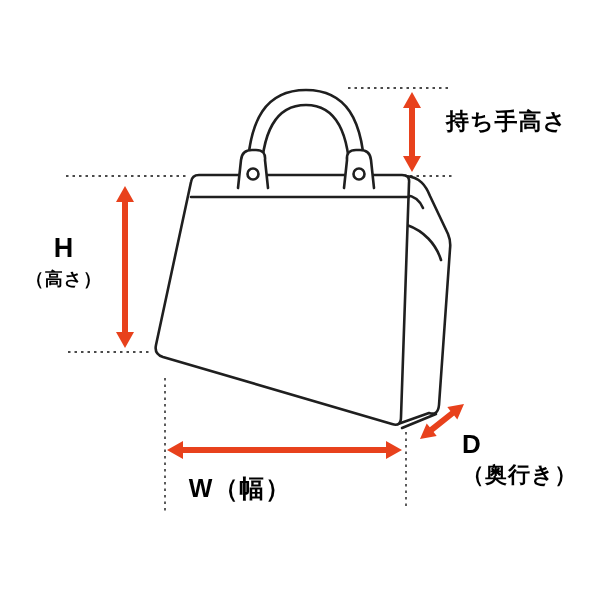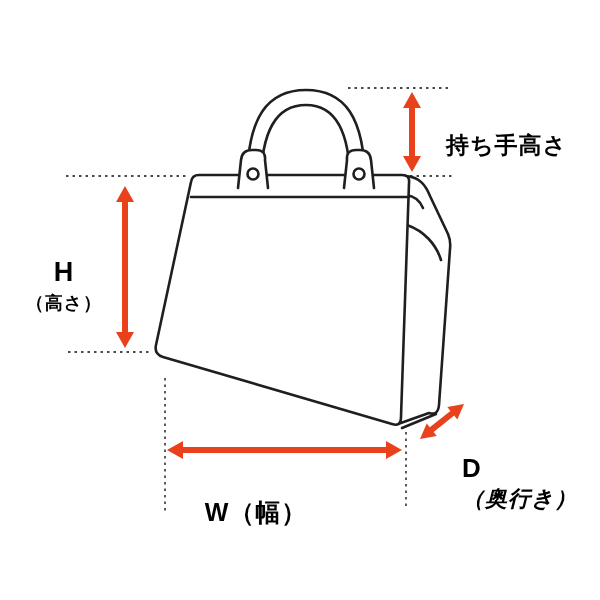--- a/index.html
+++ b/index.html
@@ -19,21 +19,20 @@
     position: absolute;
     left: 0;
     top: 0;
   }
   .label {
     position: absolute;
     color: #000000;
     font-weight: 600;
     letter-spacing: 1px;
     white-space: nowrap;
-    margin-top: 24px;
   }
   .label-handle-height {
     left: 446px;
     top: 106px;
     font-size: 23px;
   }
   .label-height {
     left: 12px;
     top: 232px;
     width: 104px;
@@ -44,42 +43,41 @@
     display: block;
     font-size: 27px;
     line-height: 32px;
   }
   .label-height .sub {
     display: block;
     font-size: 18px;
     line-height: 30px;
   }
   .label-width {
-    left: 179px;
+    left: 163px;
     top: 472px;
     width: 154px;
     text-align: center;
     font-size: 25px;
   }
   .label-depth {
     left: 462px;
     top: 428px;
     text-align: left;
     white-space: normal;
   }
   .label-depth .main {
     display: block;
     font-size: 26px;
     line-height: 32px;
   }
   .label-depth .sub {
     display: block;
     font-size: 22px;
     line-height: 30px;
-    font-style: italic;
   }
 </style>
 </head>
 <body>
 
 <div id="stage">
 
   <svg id="diagram-svg" width="600" height="600" viewBox="0 0 600 600">
 
     <g stroke-width="1.8" stroke-dasharray="2.5 4" fill="none" stroke="#4a4a4a">

